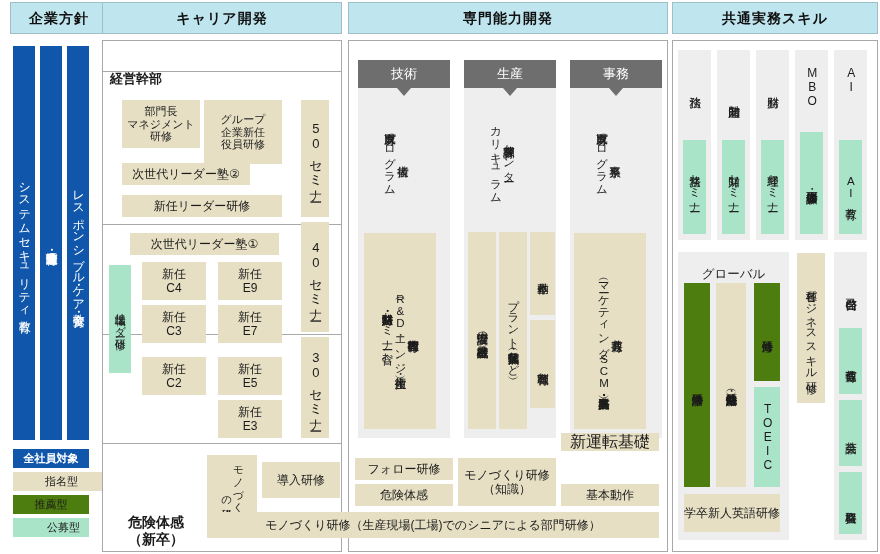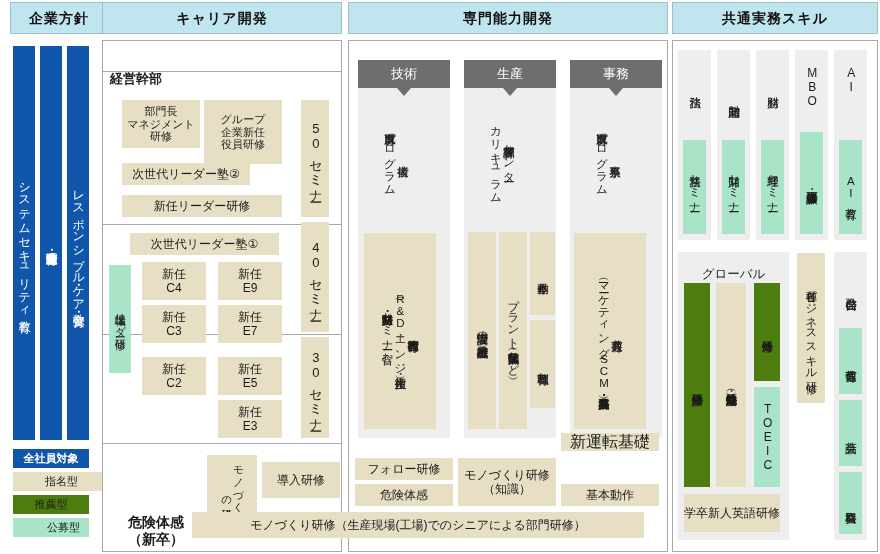--- a/index.html
+++ b/index.html
@@ -251,21 +251,21 @@
   <div class="abs box beige" style="left:458px;top:458px;width:98px;height:48px;font-size:12px;white-space:pre-line;">
     <span>モノづくり研修
 （知識）</span>
   </div>
   <div class="abs box beige" style="left:561px;top:433px;width:98px;height:18px;font-size:16px;">
     <span>新運転基礎</span>
   </div>
   <div class="abs box beige" style="left:561px;top:484px;width:98px;height:22px;font-size:12px;">
     <span>基本動作</span>
   </div>
-  <div class="abs box beige" style="left:192px;top:512px;width:452px;height:26px;font-size:12px;justify-content:center;">
+  <div class="abs box beige" style="left:207px;top:512px;width:452px;height:26px;font-size:12px;justify-content:center;">
     <span>モノづくり研修（生産現場(工場)でのシニアによる部門研修）</span>
   </div>
 
   <div class="abs frame" style="left:672px;top:40px;width:206px;height:512px;"></div>
 
   <div class="abs gray-panel" style="left:678px;top:50px;width:33px;height:190px;"></div>
   <div class="abs box vt" style="left:684px;top:56px;width:21px;height:62px;font-size:12px;">
     <span>法務</span>
   </div>
   <div class="abs box vt mint" style="left:683px;top:140px;width:23px;height:94px;font-size:11.5px;">

